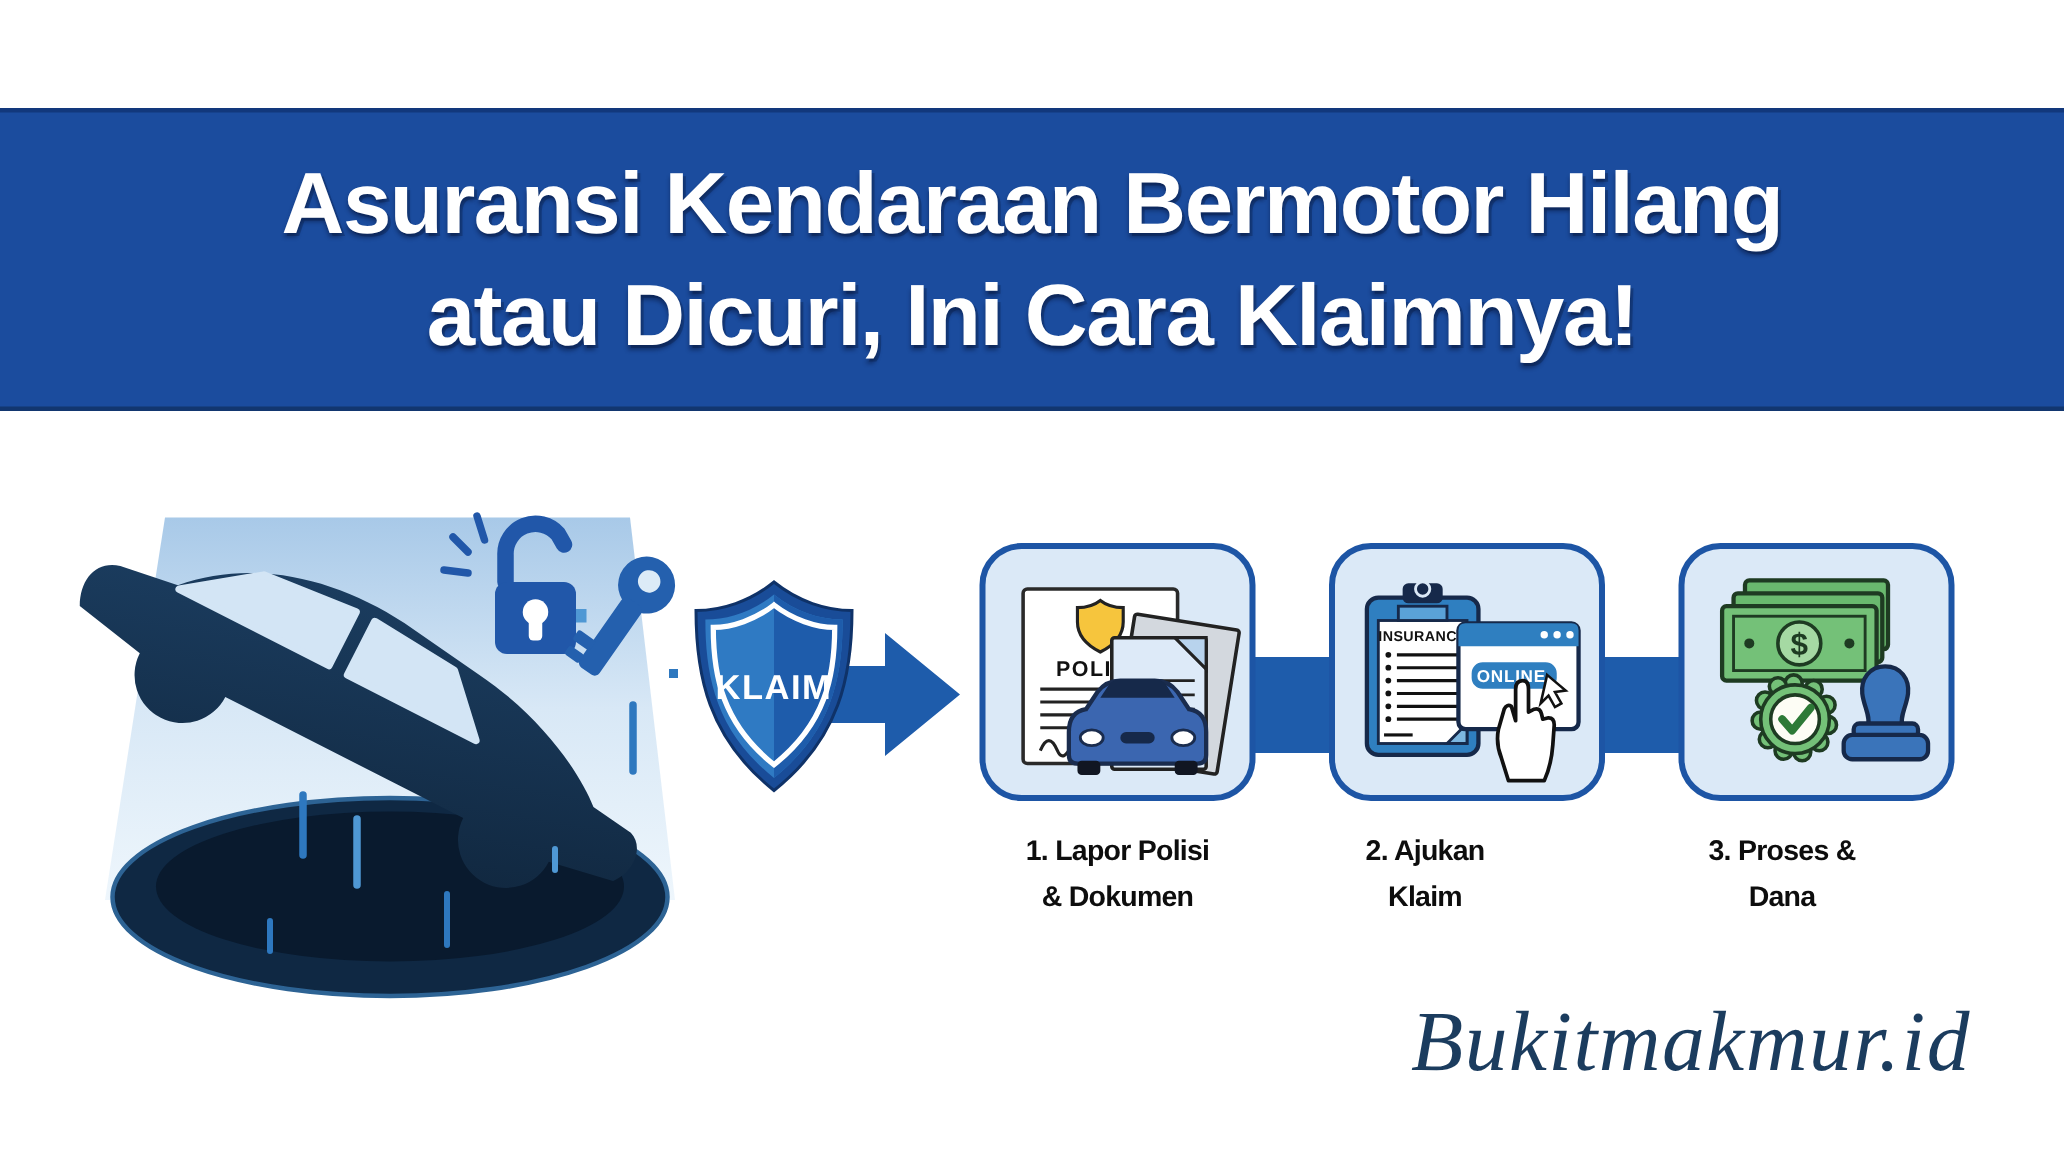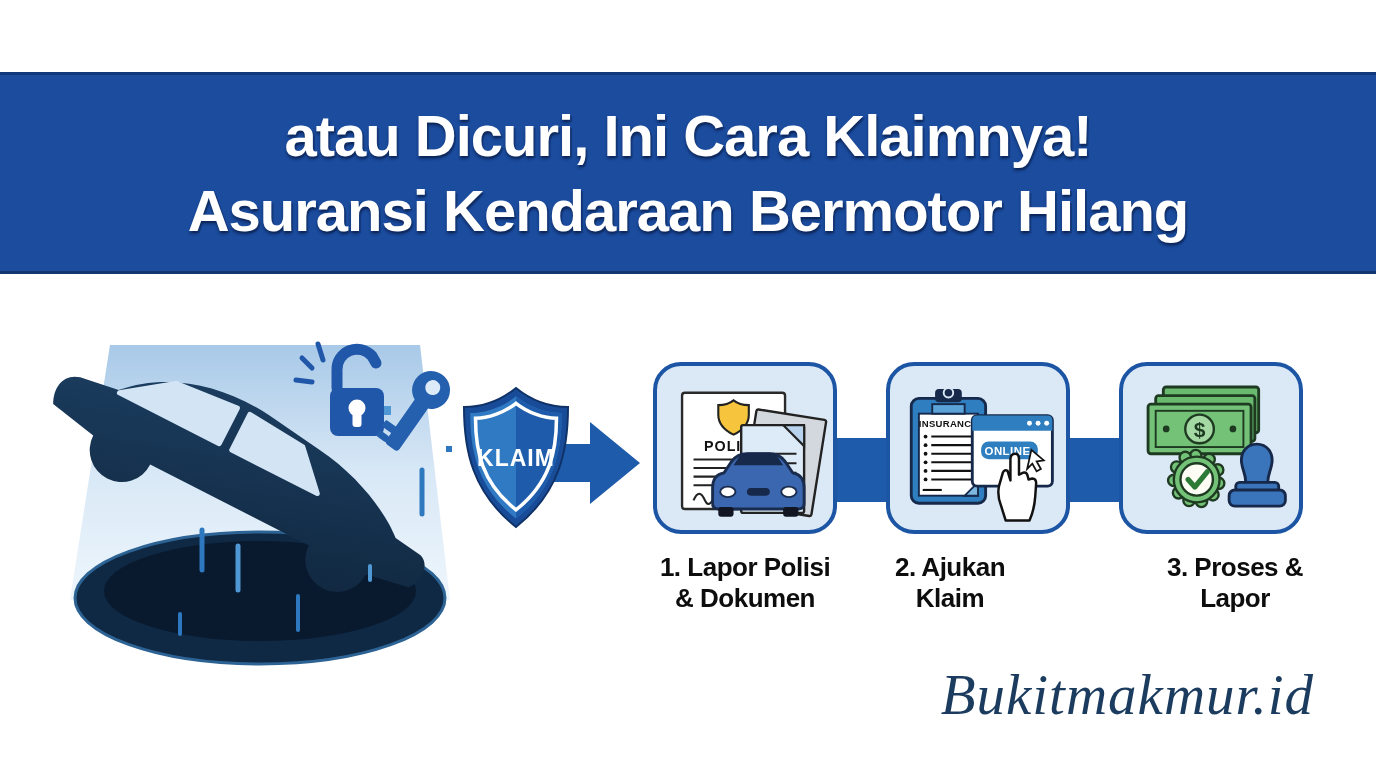--- a/index.html
+++ b/index.html
@@ -30,38 +30,38 @@
     position:absolute; top:438px; height:64px; width:57px;
     background:#1e5cab; z-index:1; border-radius:4px;
   }
   .step-card {
     position:absolute; top:362px; width:184px; height:172px;
     background:#dbe9f7; border:4px solid #1d55a5; border-radius:28px;
     z-index:2; display:flex; align-items:center; justify-content:center;
   }
   .step-label {
     position:absolute; top:552px; width:240px; text-align:center;
-    font-weight:bold; font-size:26px; line-height:31px; color:#0d0d0d;
+    font-weight:bold; font-size:19px; line-height:31px; color:#0d0d0d;
     letter-spacing:-0.5px; z-index:2;
   }
   
   .brand {
     position:absolute; right:62px; top:662px;
     font-family:"Liberation Serif", serif; font-style:italic;
     font-size:57px; font-weight:500; color:#1b3c5e; letter-spacing:1px;
   }
 </style>
 </head>
 <body>
 
 <div class="canvas">
 
   <div class="header-band">
+    <div class="title-line">Asuransi Kendaraan Bermotor Hilang</div>
     <div class="title-line">atau Dicuri, Ini Cara Klaimnya!</div>
-    <div class="title-line">Asuransi Kendaraan Bermotor Hilang</div>
   </div>
 
   <svg class="illustration" width="430" height="355" viewBox="0 0 430 355">
     <defs>
       <linearGradient id="beamGrad" x1="0" y1="0" x2="0" y2="1">
         <stop offset="0" stop-color="#a8c9e8"></stop>
         <stop offset="0.5" stop-color="#d8e8f6"></stop>
         <stop offset="1" stop-color="#eef6fc"></stop>
       </linearGradient>
       <linearGradient id="carGrad" x1="0" y1="0" x2="1" y2="1">
@@ -279,20 +279,20 @@
   </div>
 
   <div class="step-label" style="left:625px;">
     <span>1. Lapor Polisi</span><br>
     <span>&amp; Dokumen</span>
   </div>
   <div class="step-label" style="left:830px;">
     <span>2. Ajukan</span><br>
     <span>Klaim</span>
   </div>
-  <div class="step-label" style="left:1115px;">
+  <div class="step-label" style="left:1068px;">
     <span>3. Proses &amp;</span><br>
-    <span>Lapor</span>
+    <span>Dana</span>
   </div>
 
   <div class="brand">Bukitmakmur.id</div>
 
 </div>
 
 </body></html>

